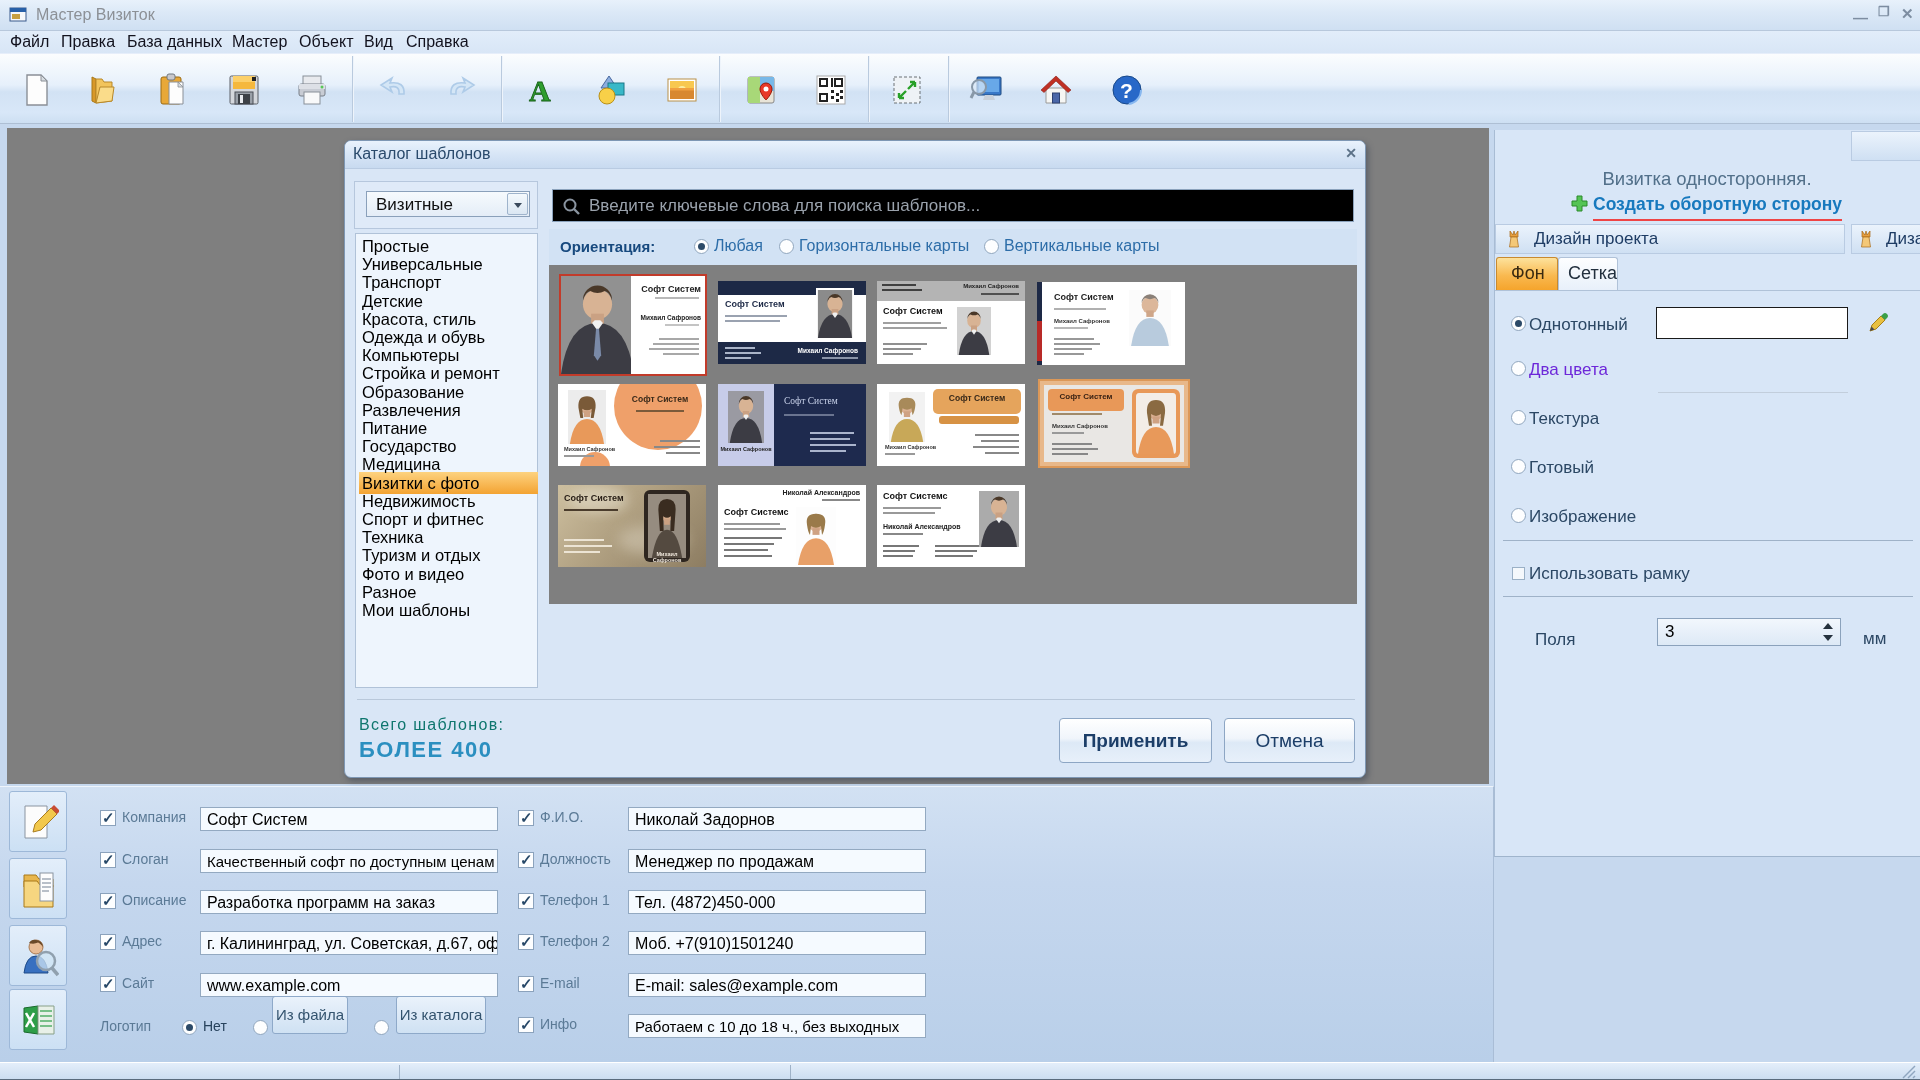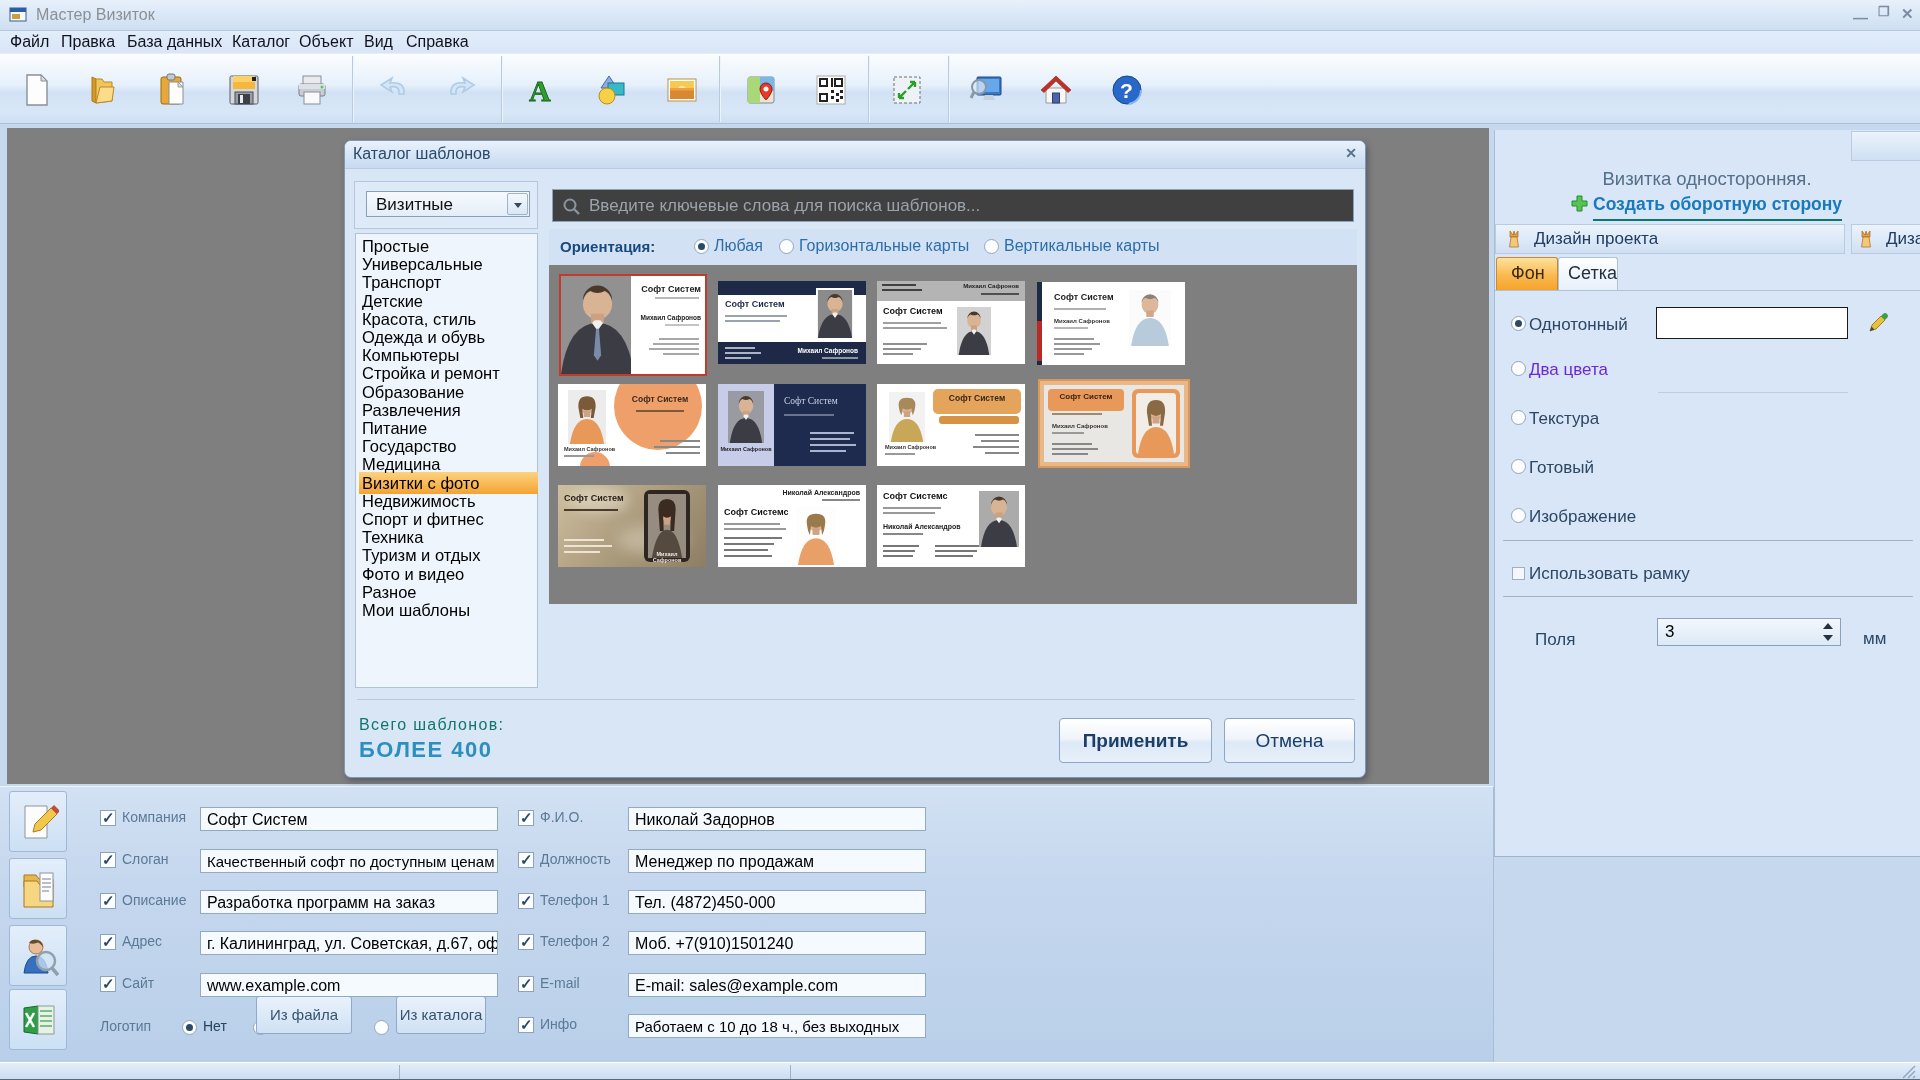--- a/index.html
+++ b/index.html
@@ -37,21 +37,21 @@
 .dlgtitletext { position:absolute; left:8px; top:4px; font-size:16px; color:#2a4a6c;text-align:right; }
 #dlgclose { position:absolute; right:8px; top:4px; color:#5c7288; font-size:14px; font-weight:bold; }
 .combowrap { position:absolute; left:9px; top:40px; width:184px; height:48px; background:#dfeaf8; border:1px solid #b6c7dd; }
 .combo { position:absolute; left:11px; top:9px; width:164px; height:26px; background:linear-gradient(180deg,#f6fafd,#e4edf7); border:1px solid #8aa0ba; }
 .combotext { position:absolute; left:9px; top:3px; font-size:17px; color:#101010; }
 .combobtn { position:absolute; right:1px; top:1px; width:21px; height:22px; background:linear-gradient(180deg,#f4f9fd,#dbe7f3); border:1px solid #9fb4cc; border-radius:2px; }
 .combobtn:after { content:""; position:absolute; left:6px; top:9px; border:4px solid transparent; border-top:5px solid #3a4a5c; }
 #catlist { position:absolute; left:10px; top:92px; width:183px; height:455px; background:#eef5fd; border:1px solid #b0c2d8; padding:3px 0 0 6px; }
 .cat { font-size:16.5px; line-height:18.2px; color:#000; white-space:nowrap; }
 .cathl { background:linear-gradient(180deg,#fdd27f,#f3a332); width:179px; margin:-2px 0 -2px -3px; padding:2px 0 2px 3px; }
-#searchbox { position:absolute; left:207px; top:48px; width:802px; height:33px; background:#404040; border:1px solid #8ba2bc; }
+#searchbox { position:absolute; left:207px; top:48px; width:802px; height:33px; background:#000000; border:1px solid #8ba2bc; }
 #searchbox .ph { position:absolute; left:36px; top:6px; font-size:17px; color:#9aa2ac; }
 #orient { position:absolute; left:204px; top:88px; width:808px; height:36px; background:#d2e2f4; }
 #grid { position:absolute; left:204px; top:124px; width:808px; height:339px; background:#7f7f7f; }
 .olabel { position:absolute; font-size:16px; color:#2d6da8; }
 .radio { position:absolute; width:15px; height:15px; border-radius:50%; background:#fdfeff; border:1px solid #90a6be; }
 .radio.sel:after { content:""; position:absolute; left:3px; top:3px; width:7px; height:7px; border-radius:50%; background:#2c4a68; }
 #dlgsep { position:absolute; left:12px; top:558px; width:998px; height:1px; background:#b9c8da; }
 .card { position:absolute; overflow:hidden; }
 .dlgbtn { position:absolute; top:577px; height:45px; background:linear-gradient(180deg,#ffffff 0%,#f0f5fb 45%,#dde9f6 55%,#e7f0fa 100%); border:1px solid #8da6c4; border-radius:4px; font-size:19px; color:#1c3e68; text-align:center; }
 #counter1 { position:absolute; left:14px; top:575px; font-size:16px; color:#0f766e; letter-spacing:1.3px; }
@@ -86,21 +86,21 @@
     </svg>
     <span class="title">Мастер Визиток</span>
     <span class="winbtn" style="left:1853px;top:9px">—</span>
     <span class="winbtn" style="left:1878px;top:4px;font-size:13px">❐</span>
     <span class="winbtn" style="left:1901px;top:5px">✕</span>
   </div>
   <div id="menubar" class="abs">
     <span class="menuitem" style="left:10px">Файл</span>
     <span class="menuitem" style="left:61px">Правка</span>
     <span class="menuitem" style="left:127px">База данных</span>
-    <span class="menuitem" style="left:232px">Каталог</span>
+    <span class="menuitem" style="left:232px">Мастер</span>
     <span class="menuitem" style="left:299px">Объект</span>
     <span class="menuitem" style="left:364px">Вид</span>
     <span class="menuitem" style="left:406px">Справка</span>
   </div>
   <div id="toolbar" class="abs">
     <span class="tsep" style="left:352px"></span>
     <span class="tsep" style="left:501px"></span>
     <span class="tsep" style="left:719px"></span>
     <span class="tsep" style="left:868px"></span>
     <span class="tsep" style="left:948px"></span>
@@ -484,21 +484,21 @@
     <span id="counter2">БОЛЕЕ 400</span>
     <div class="dlgbtn" style="left:714px;width:153px;font-weight:bold;line-height:43px">Применить</div>
     <div class="dlgbtn" style="left:879px;width:131px;line-height:43px">Отмена</div>
   </div>
   <div id="rightpanel" class="abs">
     <div class="abs" style="left:0;top:31px;width:350px;height:64px;background:#d8e6f7"></div>
     <div class="abs" style="left:0;top:38px;width:424px;text-align:center;font-size:18.5px;color:#52708a">Визитка односторонняя.</div>
     <svg class="abs" style="left:76px;top:65px" width="17" height="17" viewBox="0 0 17 17">
         <path d="M6 1 h5 v5 h5 v5 h-5 v5 h-5 v-5 h-5 v-5 h5 z" fill="#55c455" stroke="#2a8a2a"></path>
       </svg>
-    <span class="abs" style="left:98px;top:64px;font-size:17.5px;font-weight:bold;color:#1779be;border-bottom:2px solid #0f766e;padding-bottom:4px">Создать оборотную сторону</span>
+    <span class="abs" style="left:98px;top:64px;font-size:17.5px;font-weight:bold;color:#1779be;border-bottom:2px solid #ef4444;padding-bottom:4px">Создать оборотную сторону</span>
     <div class="rphead" style="left:0px;top:94px;width:350px">
       <svg class="abs" style="left:10px;top:4px" width="16" height="22" viewBox="0 0 16 22">
           <path d="M4 2 l3 4 l1 -4 l1 4 l3 -4 v6 h-8 z" fill="#e8a040" stroke="#a86818" stroke-width=".7"></path>
           <path d="M5 8 h6 l1.5 10 h-9 z" fill="#f4c878" stroke="#a86818" stroke-width=".7"></path>
         </svg>
       <span class="abs" style="left:38px;top:4px;font-size:17px;color:#1e3c64">Дизайн проекта</span>
     </div>
     <div class="rphead" style="left:356px;top:1px;width:70px"></div>
     <div class="rphead" style="left:356px;top:94px;width:70px">
       <svg class="abs" style="left:6px;top:4px" width="16" height="22" viewBox="0 0 16 22">
@@ -600,21 +600,21 @@
     <span class="check" style="left:100px;top:147px"></span>
       <span class="flabel" style="left:122px;top:146px">Адрес</span>
     <div class="finput" style="left:200px;top:144px;width:298px">г. Калининград, ул. Советская, д.67, оф.30</div>
     <span class="check" style="left:100px;top:189px"></span>
       <span class="flabel" style="left:122px;top:188px">Сайт</span>
     <div class="finput" style="left:200px;top:186px;width:298px">www.example.com</div>
     <span class="flabel" style="left:100px;top:231px">Логотип</span>
     <span class="radio sel" style="left:182px;top:233px"></span>
       <span class="flabel" style="left:203px;top:231px;color:#27425c">Нет</span>
     <span class="radio" style="left:253px;top:233px"></span>
-    <div class="fbtn" style="left:256px;top:209px;width:96px;line-height:36px">Из файла</div>
+    <div class="fbtn" style="left:272px;top:209px;width:76px;line-height:36px">Из файла</div>
     <span class="radio" style="left:374px;top:233px"></span>
     <div class="fbtn" style="left:396px;top:209px;width:90px;line-height:36px">Из каталога</div>
     <span class="check" style="left:518px;top:23px"></span>
       <span class="flabel" style="left:540px;top:22px">Ф.И.О.</span>
     <div class="finput" style="left:628px;top:20px;width:298px">Николай Задорнов</div>
     <span class="check" style="left:518px;top:65px"></span>
       <span class="flabel" style="left:540px;top:64px">Должность</span>
     <div class="finput" style="left:628px;top:62px;width:298px">Менеджер по продажам</div>
     <span class="check" style="left:518px;top:106px"></span>
       <span class="flabel" style="left:540px;top:105px">Телефон 1</span>

